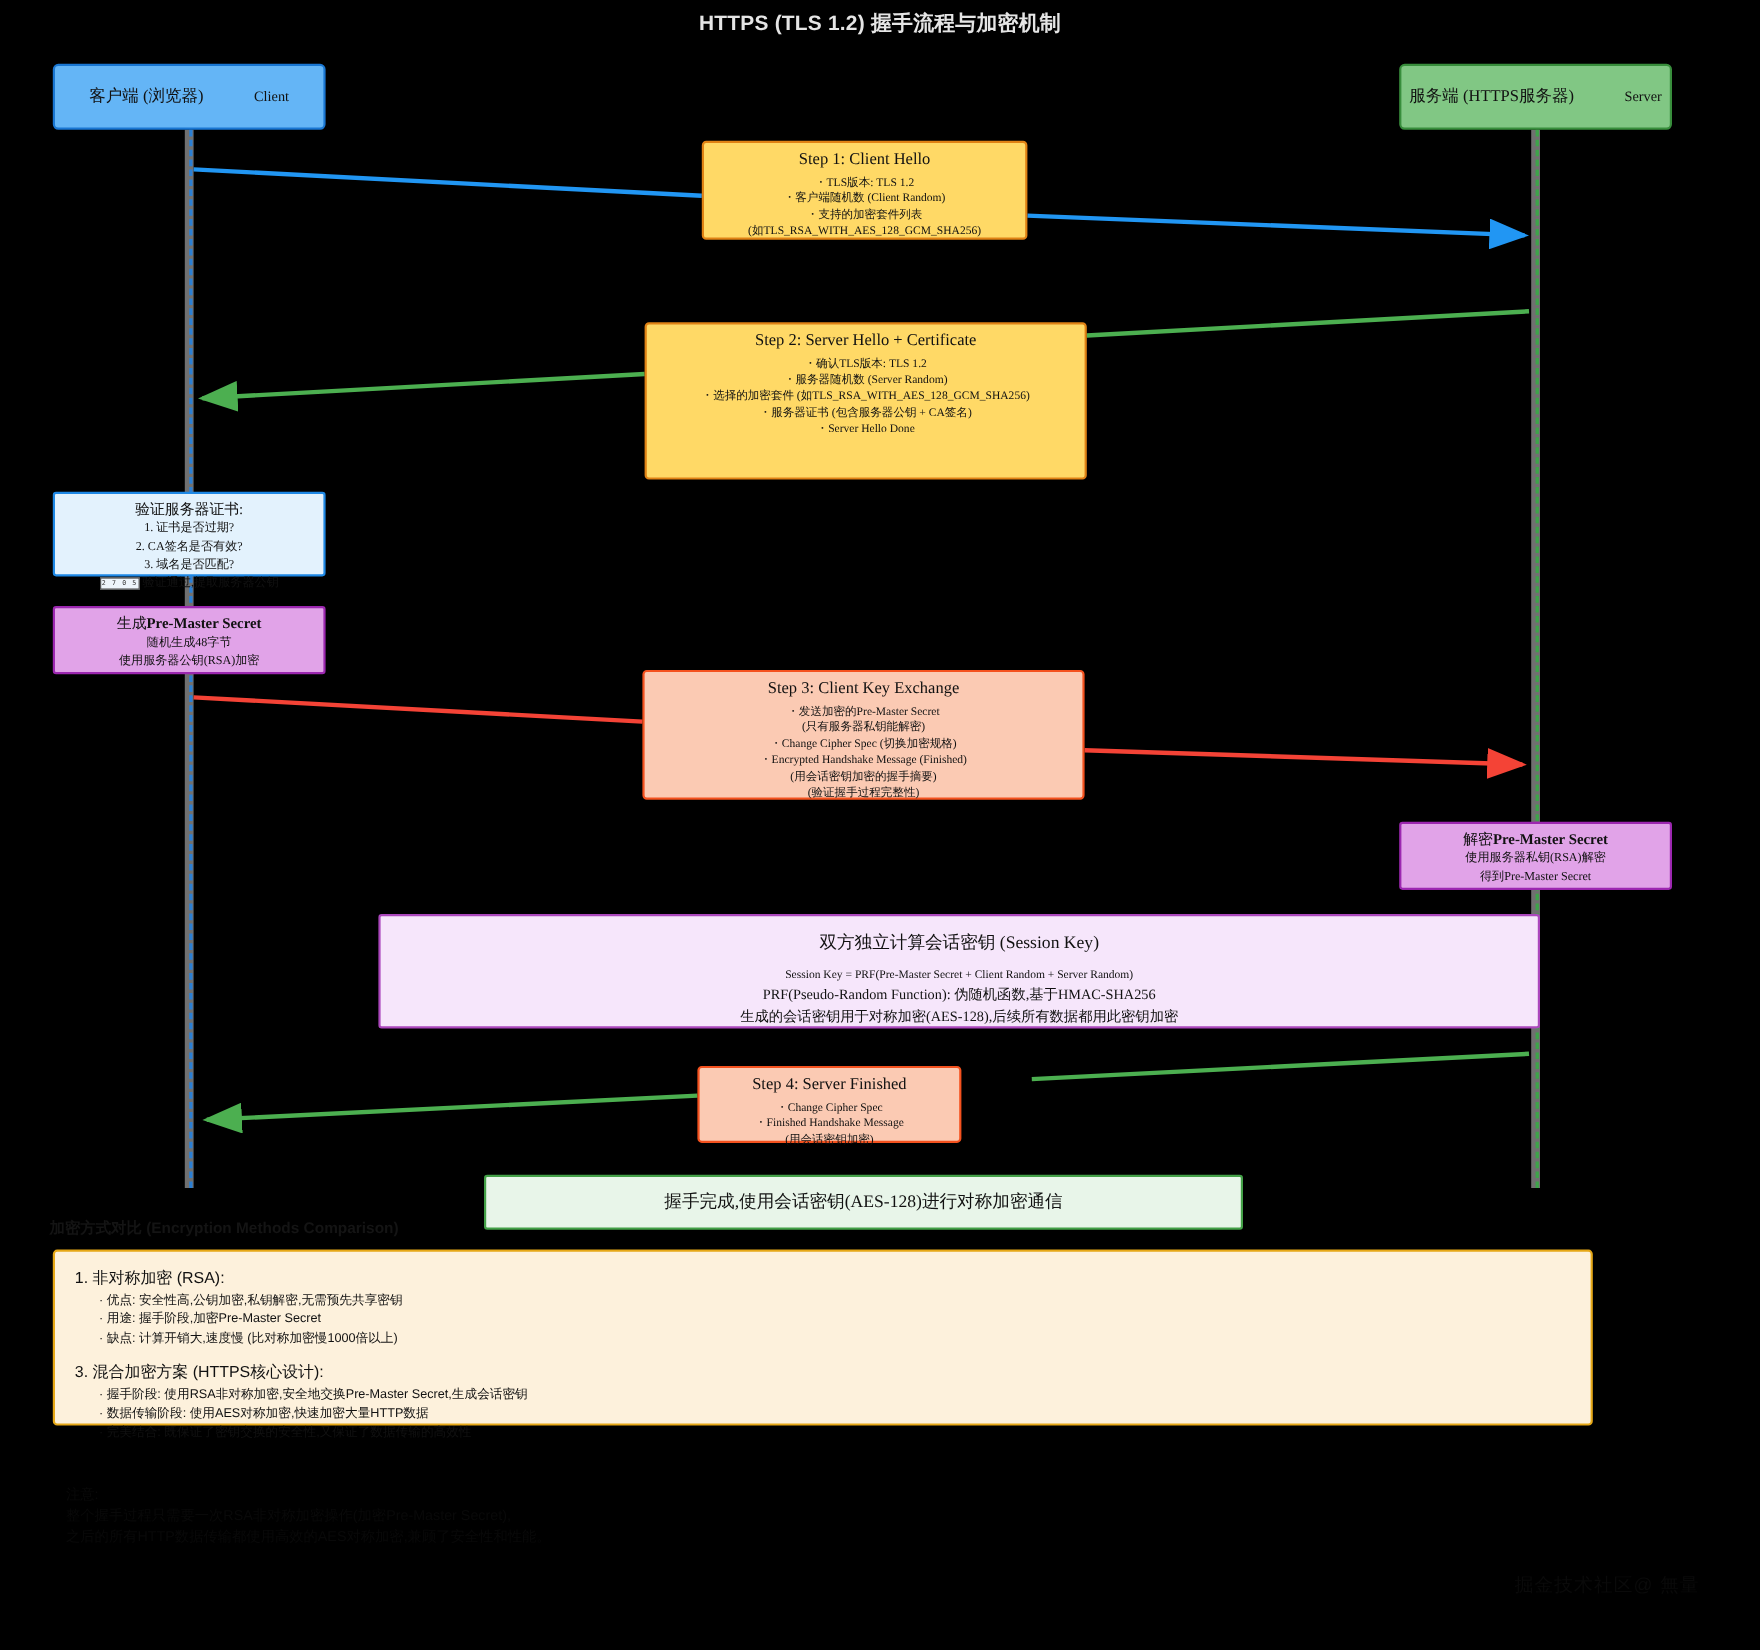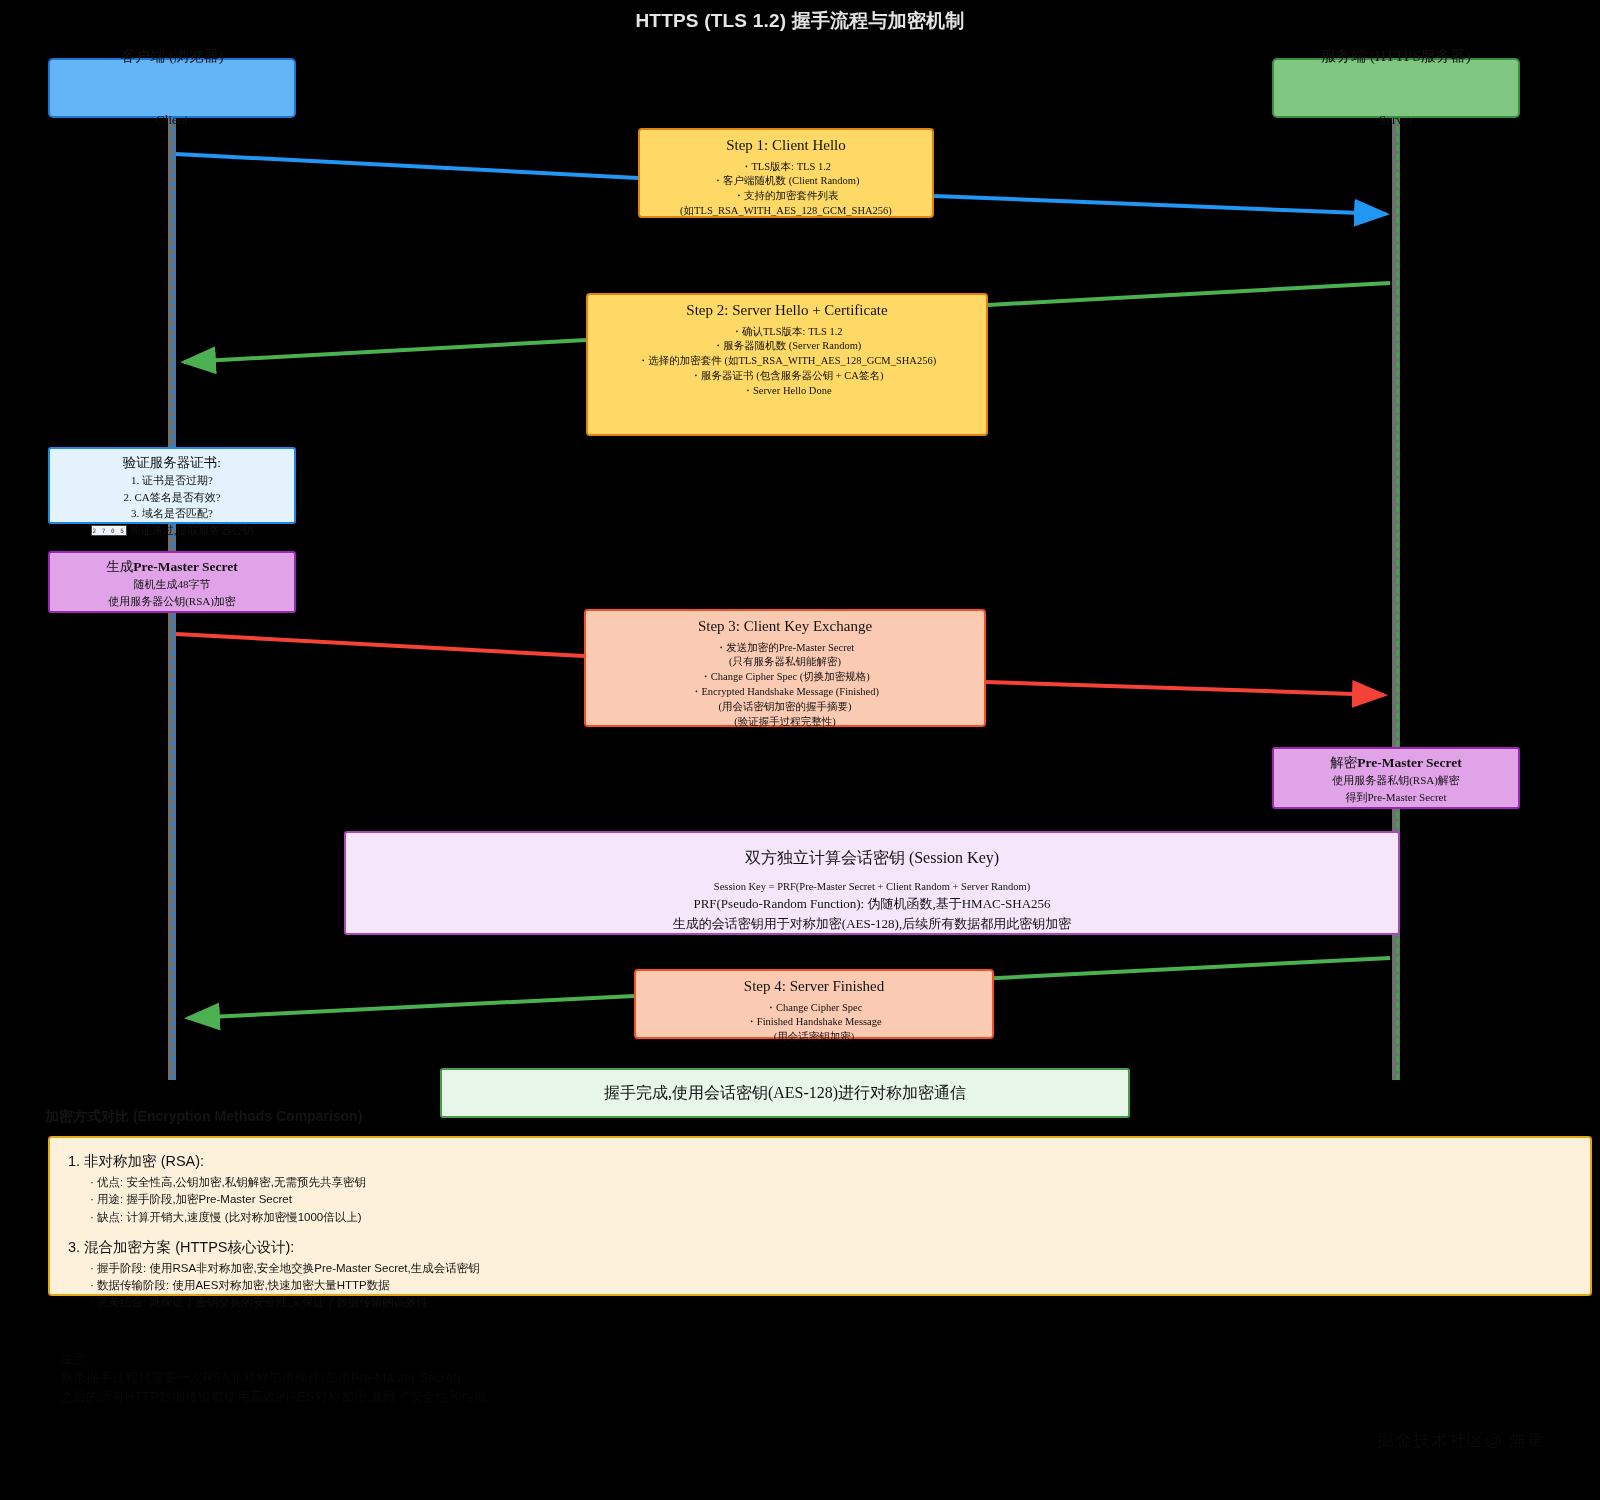--- a/index.html
+++ b/index.html
@@ -20,21 +20,21 @@
   .title2{
     position:absolute; left:45px; top:1108px; width:700px; text-align:left;
     font-size:14px; color:#141414;
     font-family:"Liberation Sans",sans-serif; font-weight:bold;
   }
 
   
   .actor{
     position:absolute; box-sizing:border-box;
     border-radius:5px; text-align:center;
-    display:flex;flex-direction:column;justify-content:center;align-items:center;gap:46px;
+    display:flex;flex-direction:row;justify-content:center;align-items:center;gap:46px;
   }
   .actor .cn{font-size:15px;color:#111;line-height:1.25;}
   .actor .en{font-size:13px;color:#111;line-height:1.3;}
   .actor-client{left:48px;top:58px;width:248px;height:60px;background:#64b5f6;border:2px solid #1976d2;}
   .actor-server{left:1272px;top:58px;width:248px;height:60px;background:#81c784;border:2px solid #388e3c;}
 
   
   .lifeline{position:absolute;width:8px;background:#707070;}
   .lifeline-dash{
     position:absolute;width:0;border-left:3px dashed #2b7fd4;
@@ -66,21 +66,21 @@
 
   .tofu{
     display:inline-block;border:1px solid #444;font-size:6px;
     font-family:"DejaVu Sans Mono",monospace;line-height:7px;
     padding:1px 1px;letter-spacing:1px;vertical-align:1px;color:#333;
     background:#eef5fb;
   }
 
   
   .legend{
-    position:absolute;left:48px;top:1136px;width:1544px;height:160px;
+    position:absolute;left:48px;top:1136px;width:1400px;height:160px;
     box-sizing:border-box;background:#fdf1dc;border:2px solid #e6a817;border-radius:4px;
   }
   .legend .col{position:absolute;}
   .legend h4{
     margin:0 0 3px 0;font-size:14.5px;font-weight:normal;color:#111;
     font-family:"Liberation Sans",sans-serif;
   }
   .legend ul{margin:0 0 12px 0;padding:0 0 0 22px;list-style:none;}
   .legend li{font-size:11.5px;color:#111;line-height:1.5;font-family:"Liberation Sans",sans-serif;}
   .legend li:before{content:"\00B7\00A0";}
@@ -194,21 +194,21 @@
     <div class="l">得到Pre-Master Secret</div>
   </div>
 
   <div class="nbox box-lavender" style="left:344px;top:831px;width:1056px;height:104px;padding-top:14px;">
     <div class="h" style="font-size:16px;margin-bottom:10px;">双方独立计算会话密钥 (Session Key)</div>
     <div class="l" style="font-size:10.5px;">Session Key = PRF(Pre-Master Secret + Client Random + Server Random)</div>
     <div class="l" style="font-size:13px;">PRF(Pseudo-Random Function): 伪随机函数,基于HMAC-SHA256</div>
     <div class="l" style="font-size:13px;">生成的会话密钥用于对称加密(AES-128),后续所有数据都用此密钥加密</div>
   </div>
 
-  <div class="box box-salmon" style="left:634px;top:969px;width:360px;height:70px;">
+  <div class="box box-salmon" style="left:634px;top:969px;width:240px;height:70px;">
     <div class="h">Step 4: Server Finished</div>
     <div class="l">・Change Cipher Spec</div>
     <div class="l">・Finished Handshake Message</div>
     <div class="l">(用会话密钥加密)</div>
   </div>
 
   <div class="nbox box-green" style="left:440px;top:1068px;width:690px;height:50px;display:flex;align-items:center;justify-content:center;">
     <div class="h" style="font-size:16px;">握手完成,使用会话密钥(AES-128)进行对称加密通信</div>
   </div>
 

